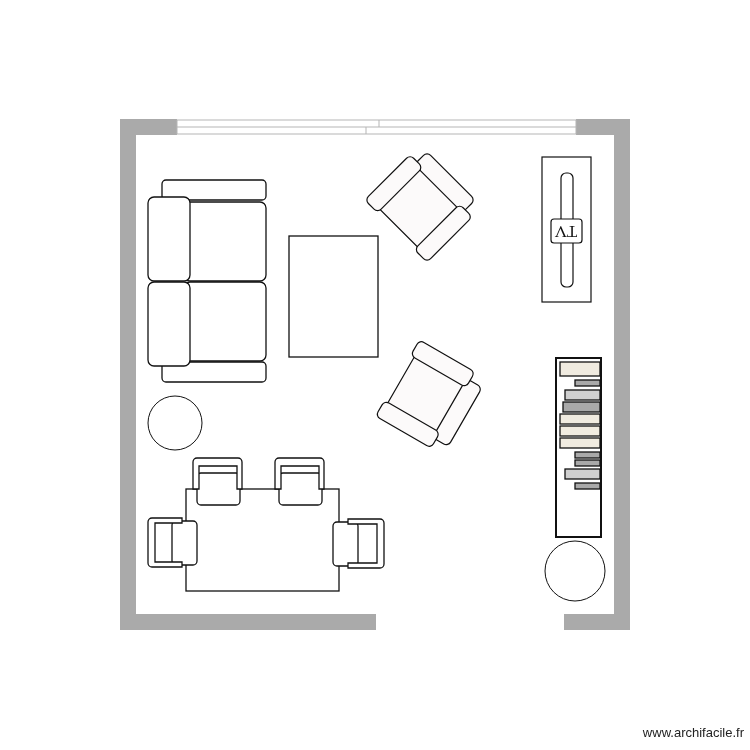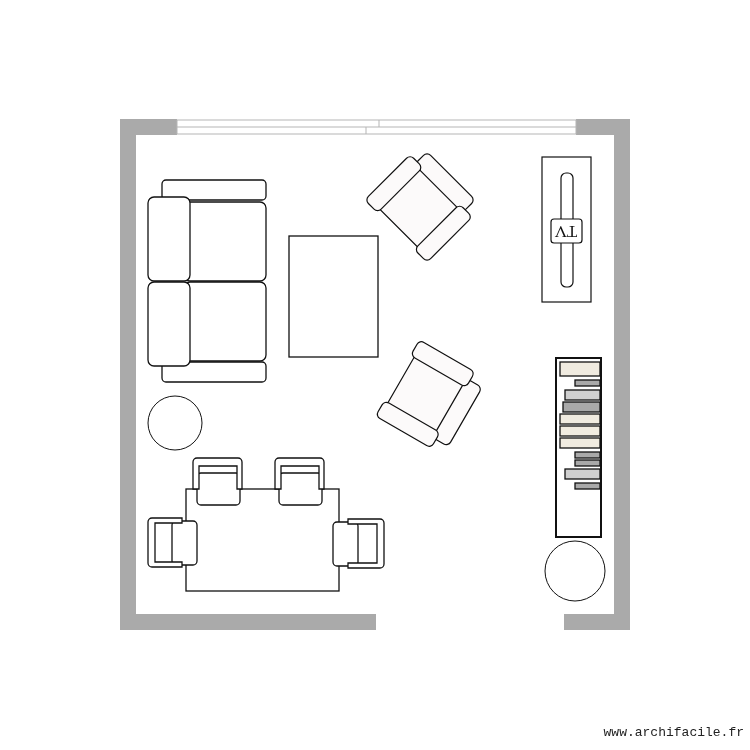--- a/index.html
+++ b/index.html
@@ -1,18 +1,18 @@
 <!DOCTYPE html>
 <html><head>
 <meta charset="utf-8">
 <style>
   html, body { margin:0; padding:0; background:#ffffff; }
   body { width:750px; height:750px; position:relative; overflow:hidden; font-family:"Liberation Sans", sans-serif; }
   #plan { position:absolute; left:0; top:0; }
-  .watermark { position:absolute; right:6px; bottom:10px; font-size:13px; color:#222; font-family:Liberation Mono, monospace; }
+  .watermark { position:absolute; right:6px; bottom:10px; font-size:13px; color:#222; font-family:Liberation Sans, sans-serif; }
 </style>
 </head>
 <body>
 
 <svg id="plan" width="750" height="750" viewBox="0 0 750 750" xmlns="http://www.w3.org/2000/svg">
 
   <g fill="#aaaaaa">
 
     <rect x="120" y="119" width="57" height="16"></rect>
 

